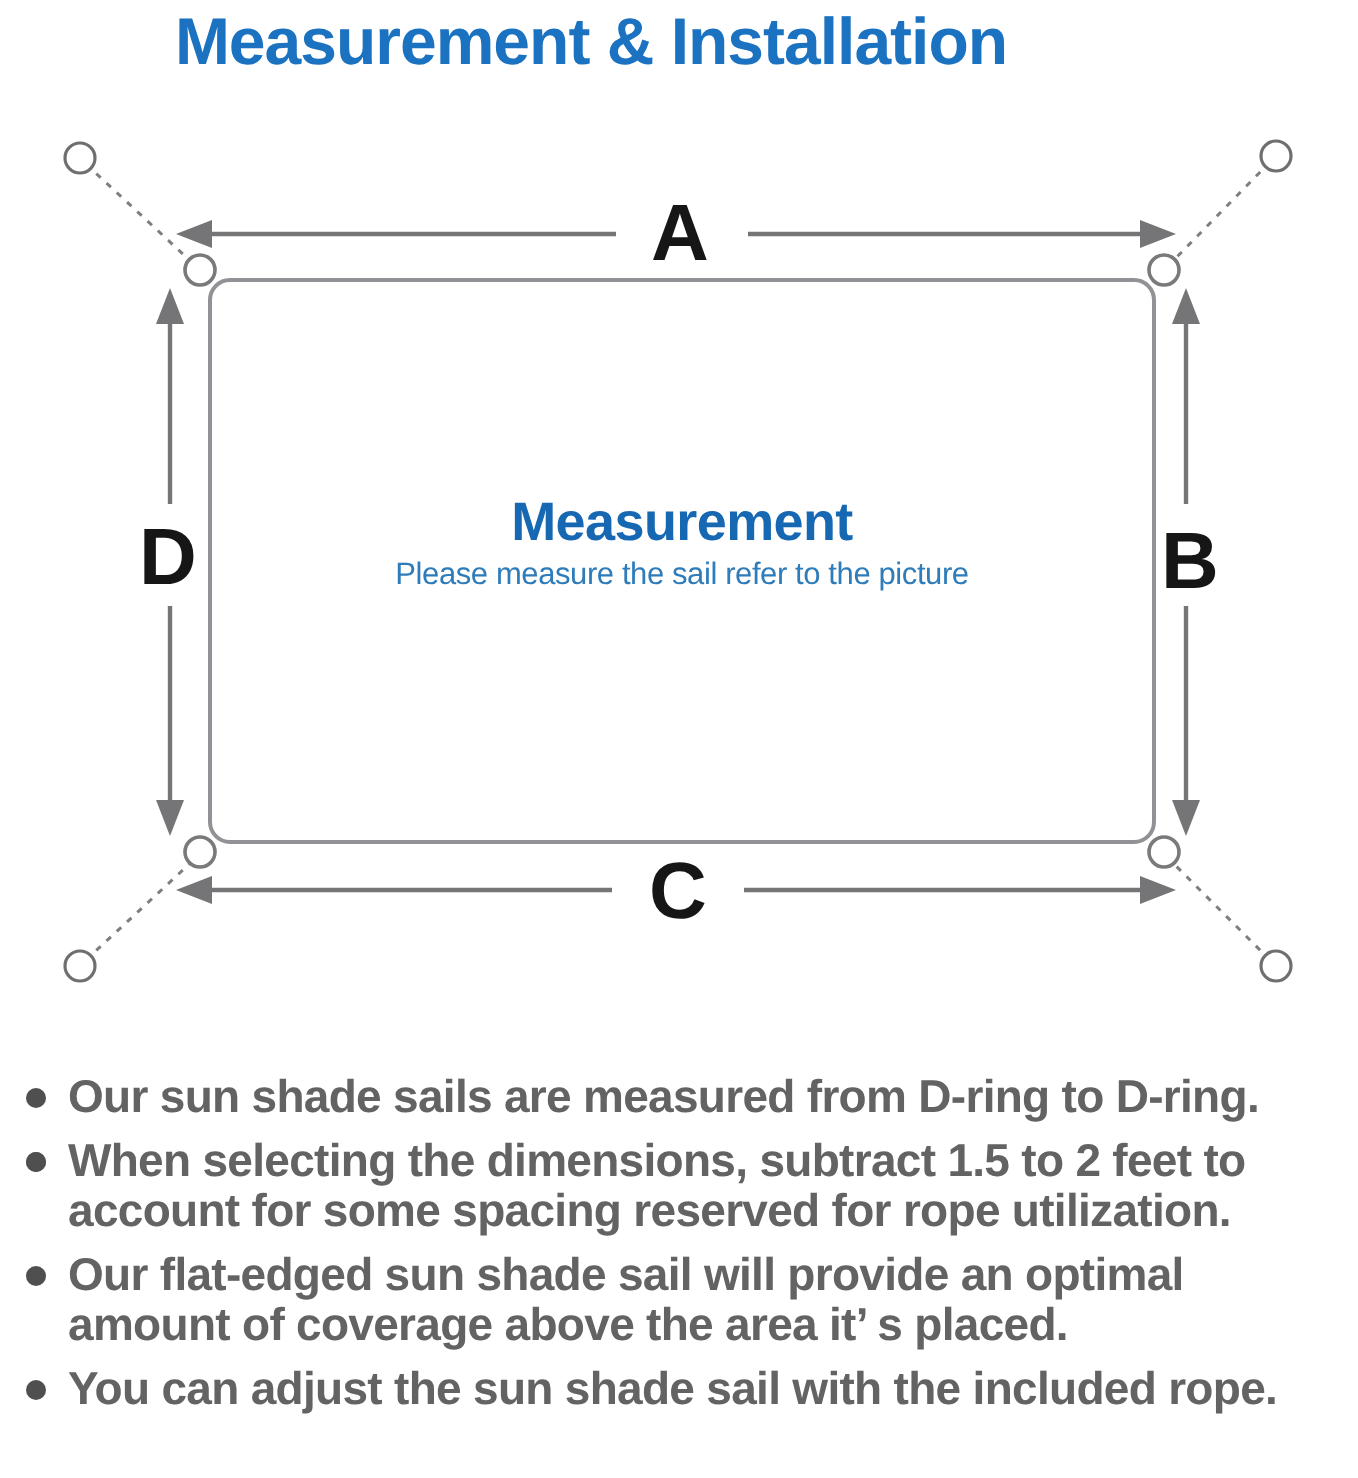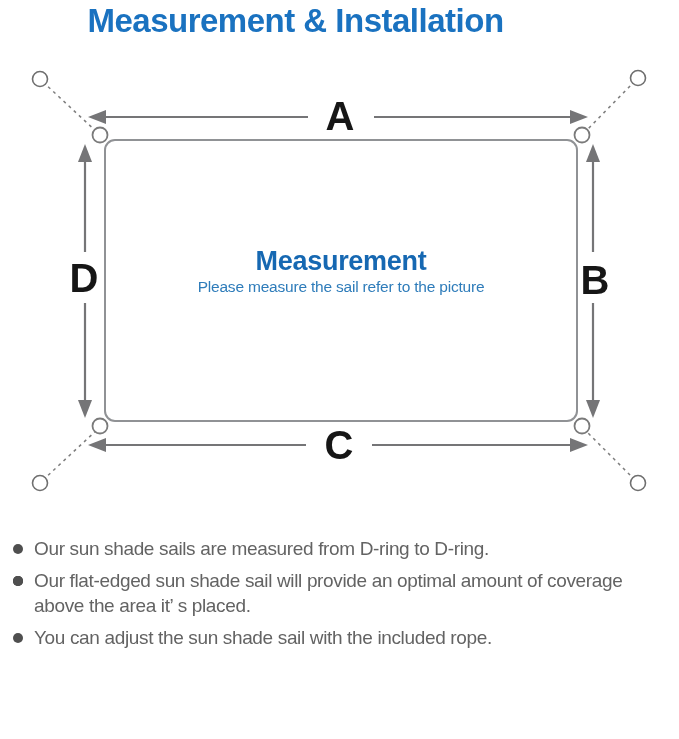--- a/index.html
+++ b/index.html
@@ -60,24 +60,25 @@
     width: 671px;
     margin: 0;
     padding: 0;
     list-style: none;
   }
   .notes li {
     position: relative;
     padding-left: 34px;
     padding-right: 6px;
     margin-bottom: 7px;
-    font-size: 19px;
+    font-size: 23px;
     line-height: 25px;
     letter-spacing: -0.35px;
     color: #636363;
+    font-weight: bold;
   }
   .notes li .dot {
     position: absolute;
     left: 13px;
     top: 8px;
     width: 10px;
     height: 10px;
     border-radius: 50%;
     background: #4f4f4f;
   }
@@ -152,20 +153,21 @@
 <ul class="notes">
   <li>
     <span class="dot"></span>
     <span>Our sun shade sails are measured from D-ring to D-ring.</span>
   </li>
   <li>
     <span class="dot"></span>
   </li>
   <li>
     <span class="dot"></span>
+    <span>When selecting the dimensions, subtract 1.5 to 2 feet to account for some spacing reserved for rope utilization.</span>
   </li>
   <li>
     <span class="dot"></span>
     <span>Our flat-edged sun shade sail will provide an optimal amount of coverage above the area it’ s placed.</span>
   </li>
   <li>
     <span class="dot"></span>
     <span>You can adjust the sun shade sail with the included rope.</span>
   </li>
 </ul>

